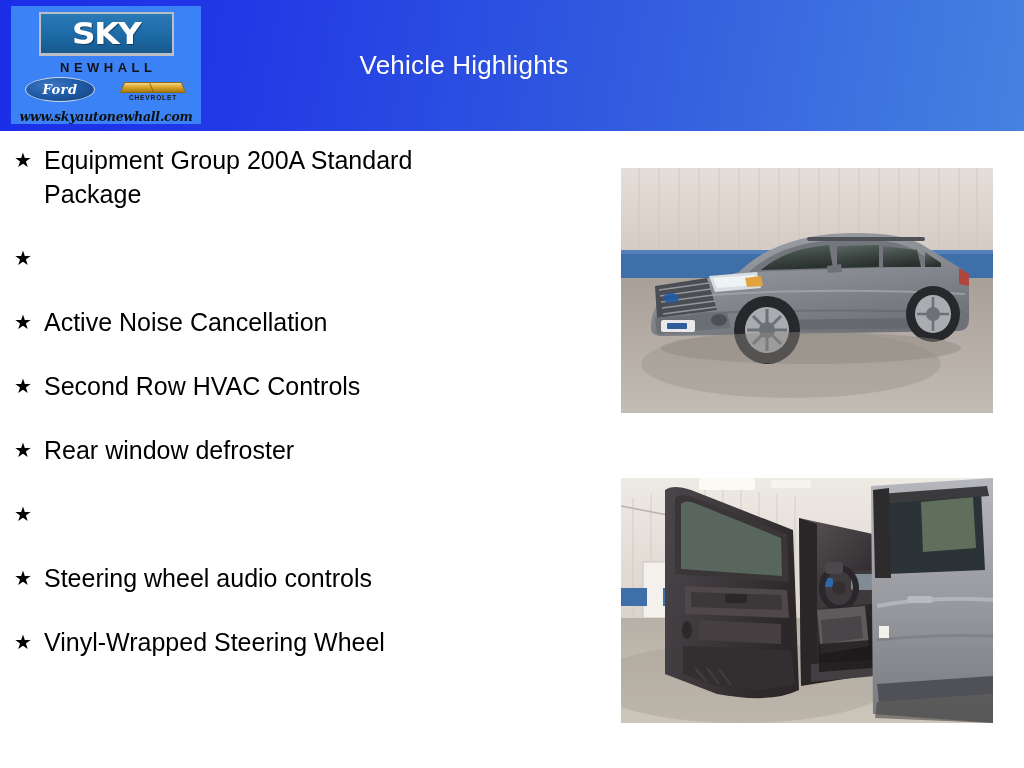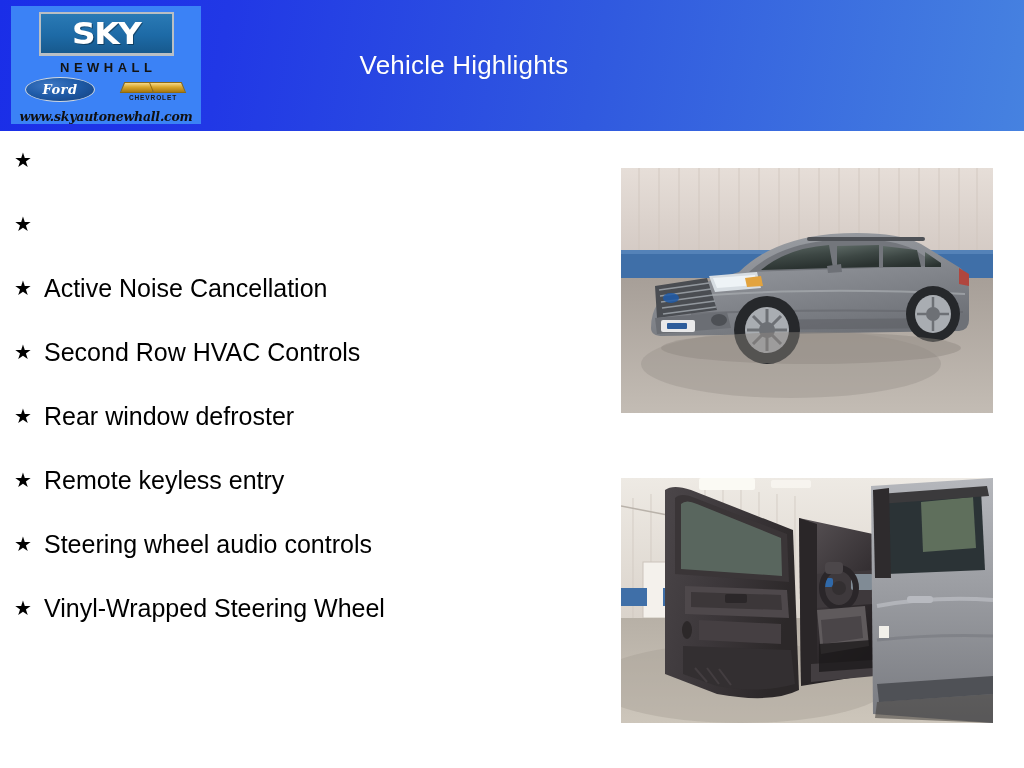--- a/index.html
+++ b/index.html
@@ -227,20 +227,21 @@
       </div>
     </div>
 
     <div class="site-url">www.skyautonewhall.com</div>
   </div>
 
   <div class="bullets">
 
     <div class="bullet-row">
       <span class="bullet-star">★</span>
+      <span class="bullet-text">Equipment Group 200A Standard Package</span>
     </div>
 
     <div class="bullet-row">
       <span class="bullet-star">★</span>
     </div>
 
     <div class="bullet-row">
       <span class="bullet-star">★</span>
       <span class="bullet-text">Active Noise Cancellation</span>
     </div>
@@ -250,21 +251,20 @@
       <span class="bullet-text">Second Row HVAC Controls</span>
     </div>
 
     <div class="bullet-row">
       <span class="bullet-star">★</span>
       <span class="bullet-text">Rear window defroster</span>
     </div>
 
     <div class="bullet-row">
       <span class="bullet-star">★</span>
-      <span class="bullet-text">Remote keyless entry</span>
     </div>
 
     <div class="bullet-row">
       <span class="bullet-star">★</span>
       <span class="bullet-text">Steering wheel audio controls</span>
     </div>
 
     <div class="bullet-row">
       <span class="bullet-star">★</span>
       <span class="bullet-text">Vinyl-Wrapped Steering Wheel</span>

